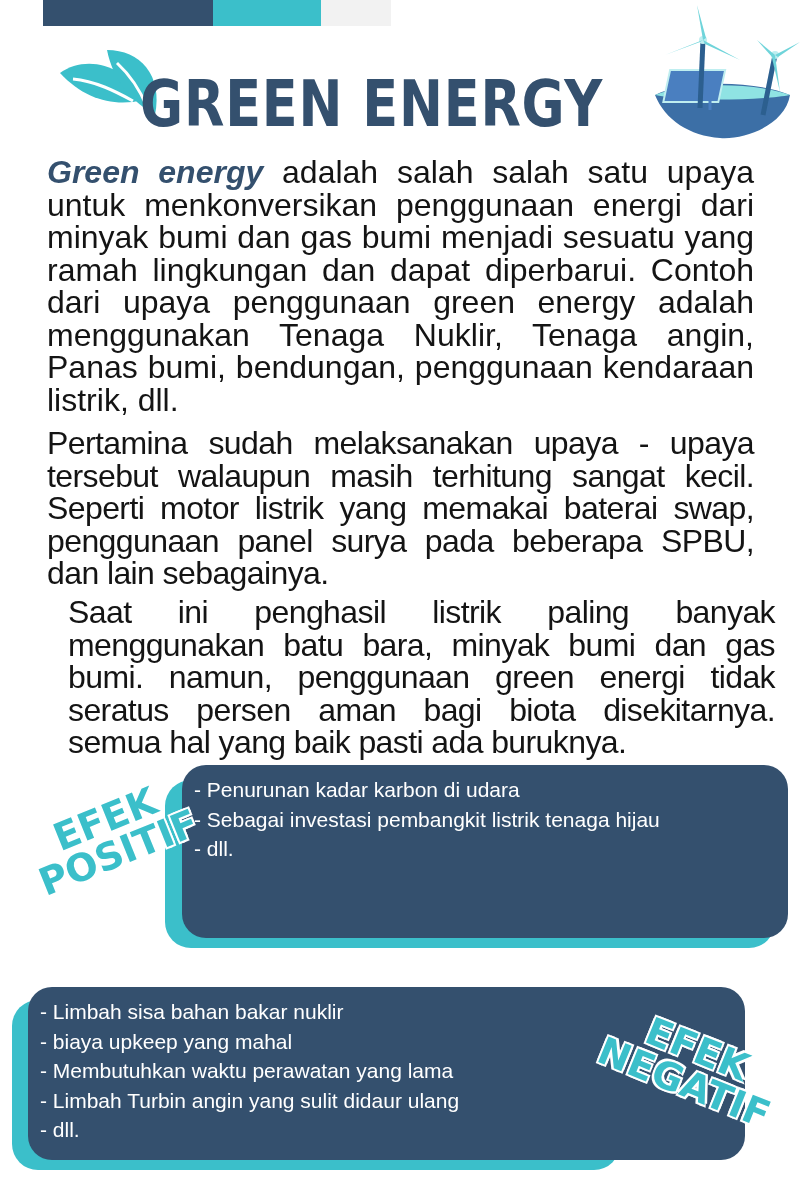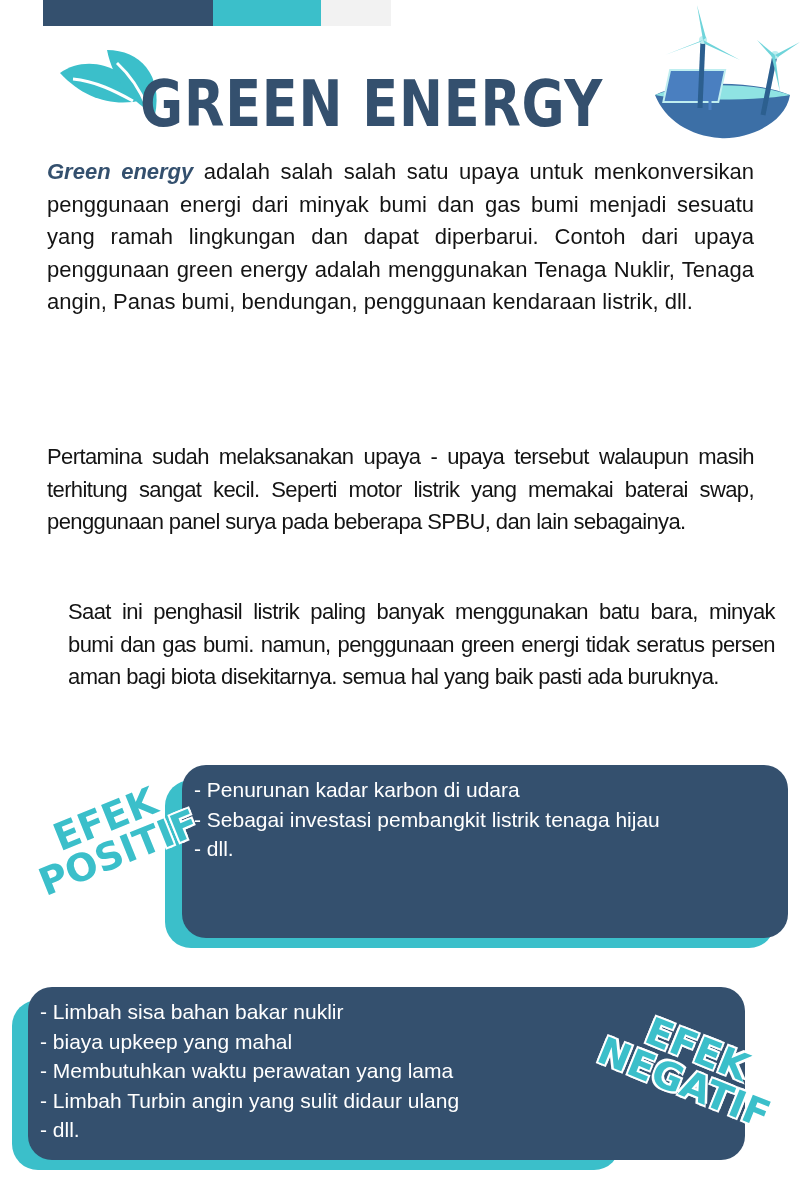--- a/index.html
+++ b/index.html
@@ -16,26 +16,26 @@
   .title {
     position: absolute; left: 140px; top: 72px; margin: 0;
     font-family: "DejaVu Sans", sans-serif; font-weight: bold; font-size: 64px;
     letter-spacing: 1px; color: #34506e; transform: scaleX(0.82); transform-origin: left top;
     line-height: 1;
   }
   .illustration { position: absolute; left: 645px; top: 0; width: 155px; height: 150px; }
 
   .para {
     position: absolute; left: 47px; width: 707px; margin: 0;
-    font-size: 22px; line-height: 32.5px; text-align: justify; color: #141414;
+    font-size: 32px; line-height: 32.5px; text-align: justify; color: #141414;
     font-family: "Liberation Sans", sans-serif;
   }
   .para .em { color: #34506e; font-style: italic; font-weight: bold; }
   .p1 { top: 156px; }
-  .p2 { top: 441px; font-family: "Liberation Sans Narrow", "Liberation Sans", sans-serif; letter-spacing: -0.6px; }
+  .p2 { top: 427px; font-family: "Liberation Sans Narrow", "Liberation Sans", sans-serif; letter-spacing: -0.6px; }
   .p3 { top: 596px; letter-spacing: -0.6px; margin-left: 21px; }
 
   .shadow-box { position: absolute; background: #3bbfca; border-radius: 26px; }
   .card {
     position: absolute; background: #34506e; border-radius: 24px; color: #ffffff;
     padding: 10px 12px 0 22px; box-sizing: border-box;
   }
   .card ul { list-style: none; margin: 0; padding: 0; }
   .card li { font-size: 21px; line-height: 29.5px; white-space: nowrap; }
 

